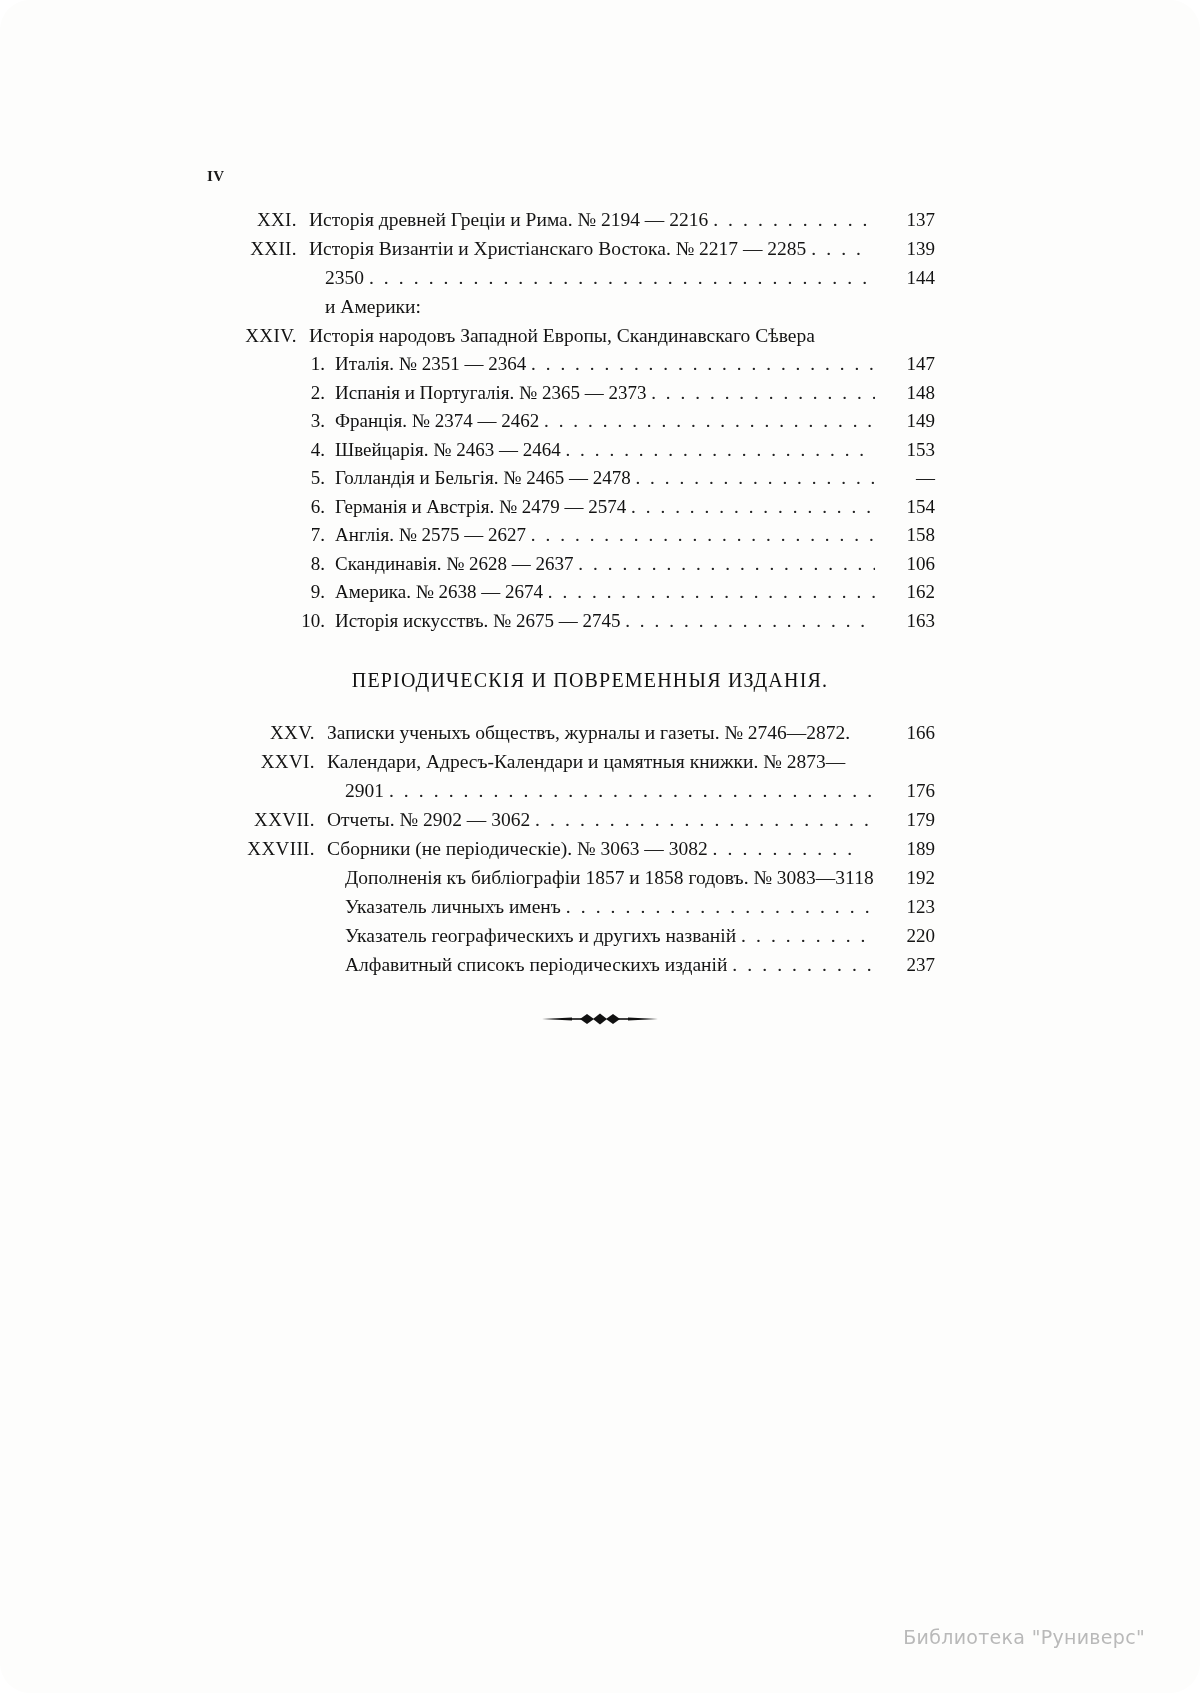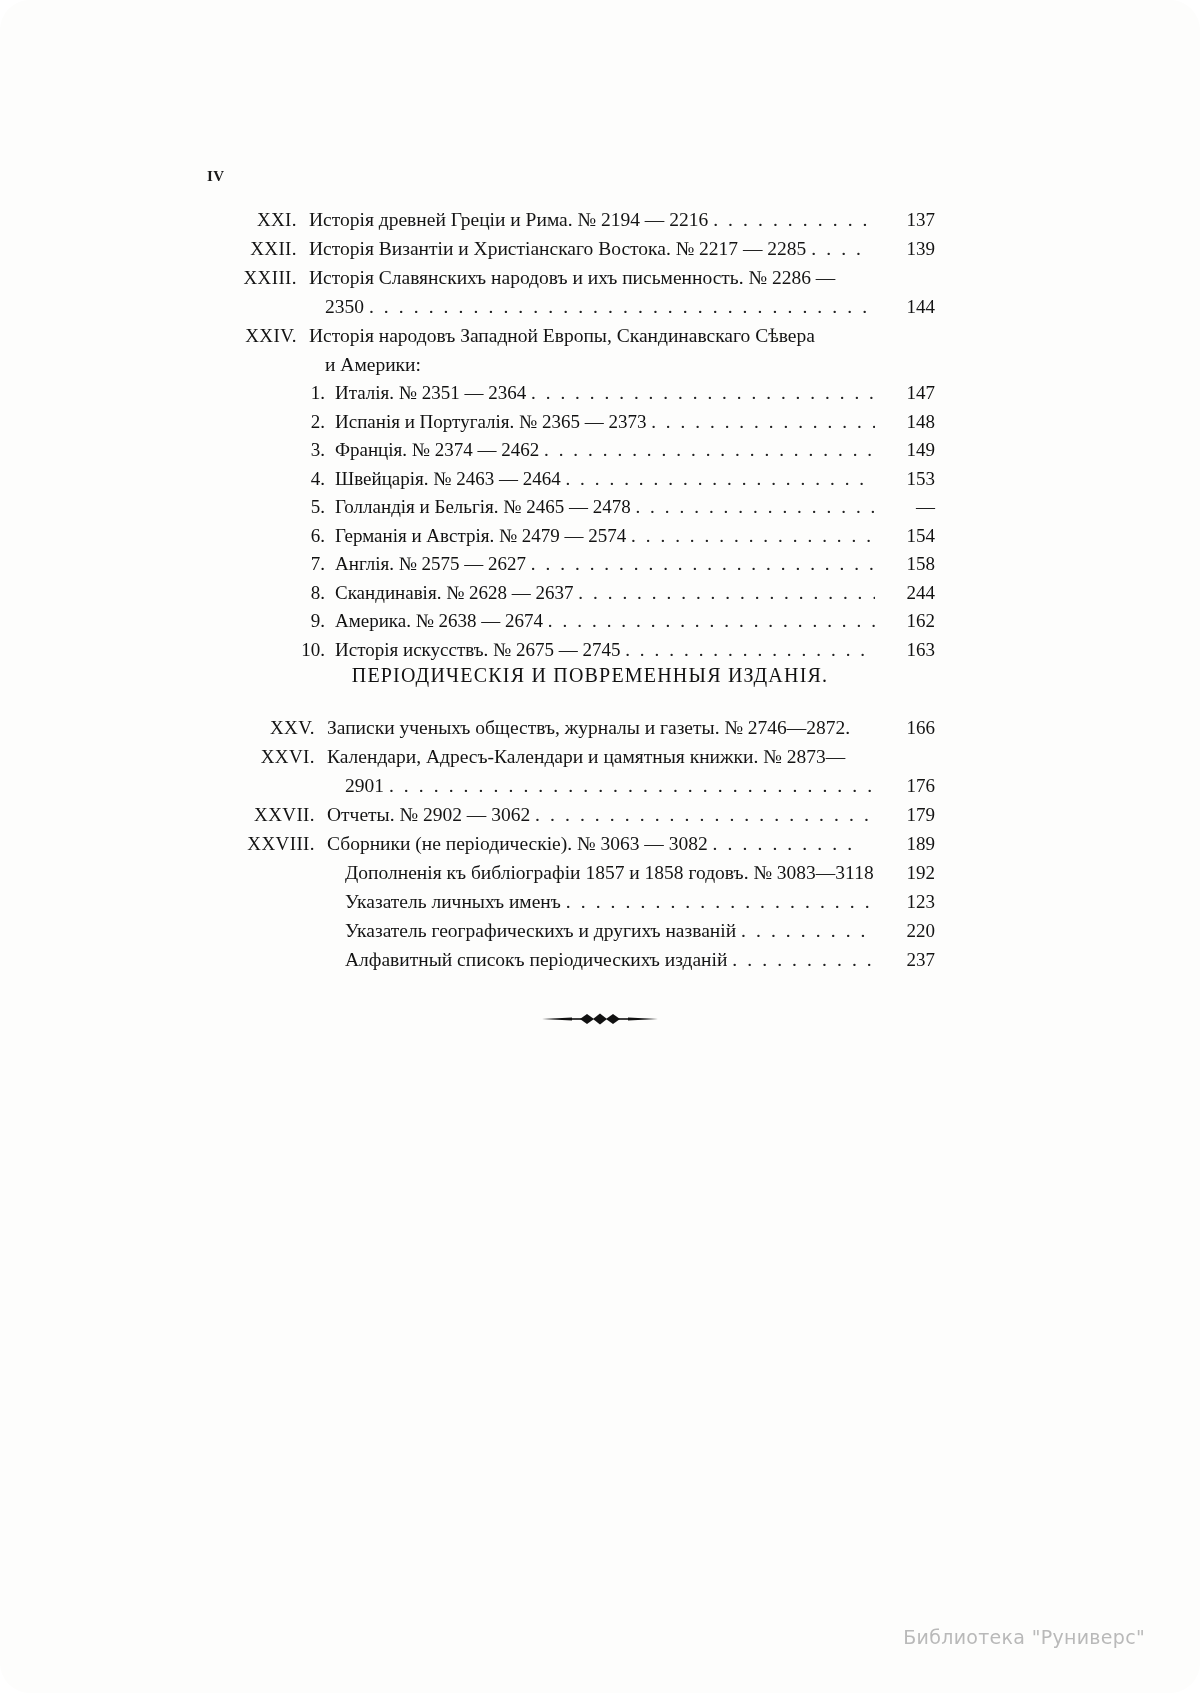--- a/index.html
+++ b/index.html
@@ -98,20 +98,21 @@
     padding-right: 10px;
     white-space: nowrap;
   }
   .subtitle {
     flex: 1 1 auto;
     white-space: nowrap;
     overflow: hidden;
   }
 
   .section-heading {
+    margin-top: 34px;
     margin-bottom: 26px;
     text-align: center;
     font-size: 20px;
     letter-spacing: 1.2px;
     color: #111;
     padding-left: 40px;
   }
 
   .block2 { margin-top: 14px; }
   .block2 .roman {
@@ -156,40 +157,35 @@
         <div class="row">
           <div class="roman">XXI.</div>
           <div class="title"><span class="txt">Исторія древней Греціи и Рима. № 2194 — 2216</span> <span class="leader">. . . . . . . . . . . . .</span></div>
           <div class="pageno">137</div>
         </div>
         <div class="row">
           <div class="roman">XXII.</div>
           <div class="title"><span class="txt">Исторія Византіи и Христіанскаго Востока. № 2217 — 2285</span> <span class="leader">. . . .</span></div>
           <div class="pageno">139</div>
         </div>
-        <div class="row">
-          <div class="roman">XXIII.</div>
-          <div class="title"><span class="txt">Исторія Славянскихъ народовъ и ихъ письменность. № 2286 —</span> <span class="leader"></span></div>
-          <div class="pageno"></div>
-        </div>
         <div class="row cont">
           <div class="roman"></div>
           <div class="title"><span class="txt">2350</span> <span class="leader">. . . . . . . . . . . . . . . . . . . . . .    . . . . . . . . . . . . . . . . . . . .</span></div>
           <div class="pageno">144</div>
+        </div>
+        <div class="row cont">
+          <div class="roman"></div>
+          <div class="title"><span class="txt">и Америки:</span> <span class="leader"></span></div>
+          <div class="pageno"></div>
         </div>
         <div class="row">
           <div class="roman">XXIV.</div>
           <div class="title"><span class="txt">Исторія народовъ Западной Европы, Скандинавскаго Сѣвера</span> <span class="leader"></span></div>
           <div class="pageno"></div>
         </div>
-        <div class="row cont">
-          <div class="roman"></div>
-          <div class="title"><span class="txt">и Америки:</span> <span class="leader"></span></div>
-          <div class="pageno"></div>
-        </div>
       </div>
 
     <div id="sublist">
         <div class="subrow">
           <div class="subnum">1.</div>
           <div class="subtitle"><span>Италія. № 2351 — 2364</span> <span class="leader">. . . . . . . . . . . . . . . . . . . . . . . . . . . . .</span></div>
           <div class="pageno">147</div>
         </div>
         <div class="subrow">
           <div class="subnum">2.</div>
@@ -217,21 +213,21 @@
           <div class="pageno">154</div>
         </div>
         <div class="subrow">
           <div class="subnum">7.</div>
           <div class="subtitle"><span>Англія. № 2575 — 2627</span> <span class="leader">. . . . . . . . . . . . . . . . . . . . . . . . . . . . .</span></div>
           <div class="pageno">158</div>
         </div>
         <div class="subrow">
           <div class="subnum">8.</div>
           <div class="subtitle"><span>Скандинавія. № 2628 — 2637</span> <span class="leader">. . . . . . . . . . . . . . . . . . . . . . .</span></div>
-          <div class="pageno">244</div>
+          <div class="pageno">106</div>
         </div>
         <div class="subrow">
           <div class="subnum">9.</div>
           <div class="subtitle"><span>Америка. № 2638 — 2674</span> <span class="leader">. . . . . . . . . . . . . . . . . . . . . . . . . . .</span></div>
           <div class="pageno">162</div>
         </div>
         <div class="subrow">
           <div class="subnum">10.</div>
           <div class="subtitle"><span>Исторія искусствъ. № 2675 — 2745</span> <span class="leader">. . . . . . . . . . . . . . . . . . . . . .</span></div>
           <div class="pageno">163</div>

